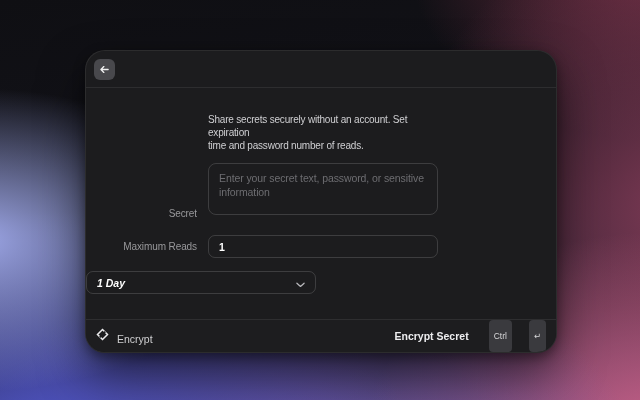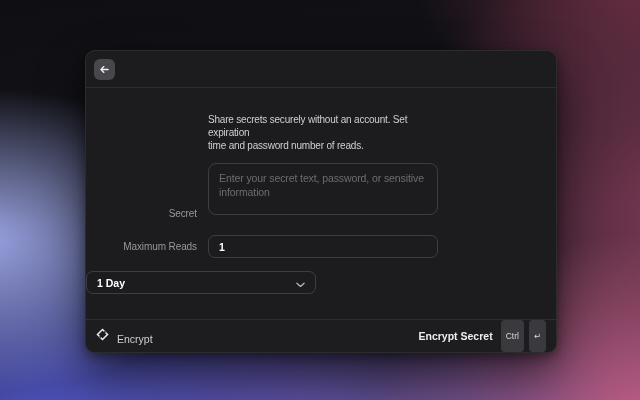--- a/index.html
+++ b/index.html
@@ -13,21 +13,21 @@
       radial-gradient(52% 55% at 48% 118%, rgba(125,95,185,0.85) 0%, rgba(125,95,185,0) 100%),
       radial-gradient(46% 52% at 103% 110%, rgba(208,98,138,0.98) 0%, rgba(208,98,138,0) 100%),
       radial-gradient(42% 72% at 105% 52%, rgba(128,58,86,0.95) 0%, rgba(128,58,86,0) 100%),
       radial-gradient(38% 45% at 102% -10%, rgba(118,48,70,0.9) 0%, rgba(118,48,70,0) 100%),
       linear-gradient(172deg, #0f0f13 0%, #13131a 52%, #262434 80%, #403c60 100%);
   }
   .window {
     position:absolute; left:85px; top:50px; width:472px; height:303px;
     background:#1c1c1e;
     border:1px solid rgba(255,255,255,0.07);
-    border-radius:10px;
+    border-radius:20px;
     box-shadow:0 22px 45px rgba(0,0,0,0.5), 0 4px 12px rgba(0,0,0,0.4);
     display:flex; flex-direction:column; overflow:hidden;
     color:#e8e8ea;
   }
   .win-header {
     flex:0 0 37px; display:flex; align-items:center; padding:0 8px;
     border-bottom:1px solid rgba(255,255,255,0.08);
   }
   .back-btn {
     width:21px; height:21px; border-radius:6px; background:#48484c; border:none;
@@ -61,29 +61,29 @@
     background:transparent; border:1px solid rgba(255,255,255,0.15); border-radius:7px;
     padding:0 10px; font-family:"Liberation Sans", sans-serif;
     font-size:10.5px; font-weight:bold; color:#ffffff; outline:none;
   }
   .dropdown {
     width:230px; height:23px;
     border:1px solid rgba(255,255,255,0.15); border-radius:7px;
     display:flex; align-items:center; justify-content:space-between;
     padding:0 10px; cursor:pointer;
   }
-  .dropdown-value { font-size:10.5px; font-weight:bold; color:#ffffff; }
+  .dropdown-value { font-size:10.5px; font-weight:bold; color:#ffffff;font-style:italic; }
   .win-footer {
     flex:0 0 28px; border-top:1px solid rgba(255,255,255,0.08);
     display:flex; align-items:center; justify-content:space-between; padding:0 10px;
     background:#1d1d1f;
   }
   .footer-left { display:flex; align-items:flex-end; gap:8px; }
   .footer-left .cmd-name { font-size:10.5px; color:#cfcfd1; }
-  .footer-right { display:flex; align-items:center; gap:5px; cursor:pointer; }
+  .footer-right { display:flex; align-items:center; gap:17px; cursor:pointer; }
   .action-label { font-size:10.5px; font-weight:bold; color:#ededef; margin-right:3px; }
   .key-badge {
     background:#3a3a3e; border-radius:4px; color:#d8d8da;
     font-size:8.5px; line-height:14px; padding:9px 5px; min-width:14px; text-align:center;
   }
 </style>
 </head>
 <body>
 
 <div>

